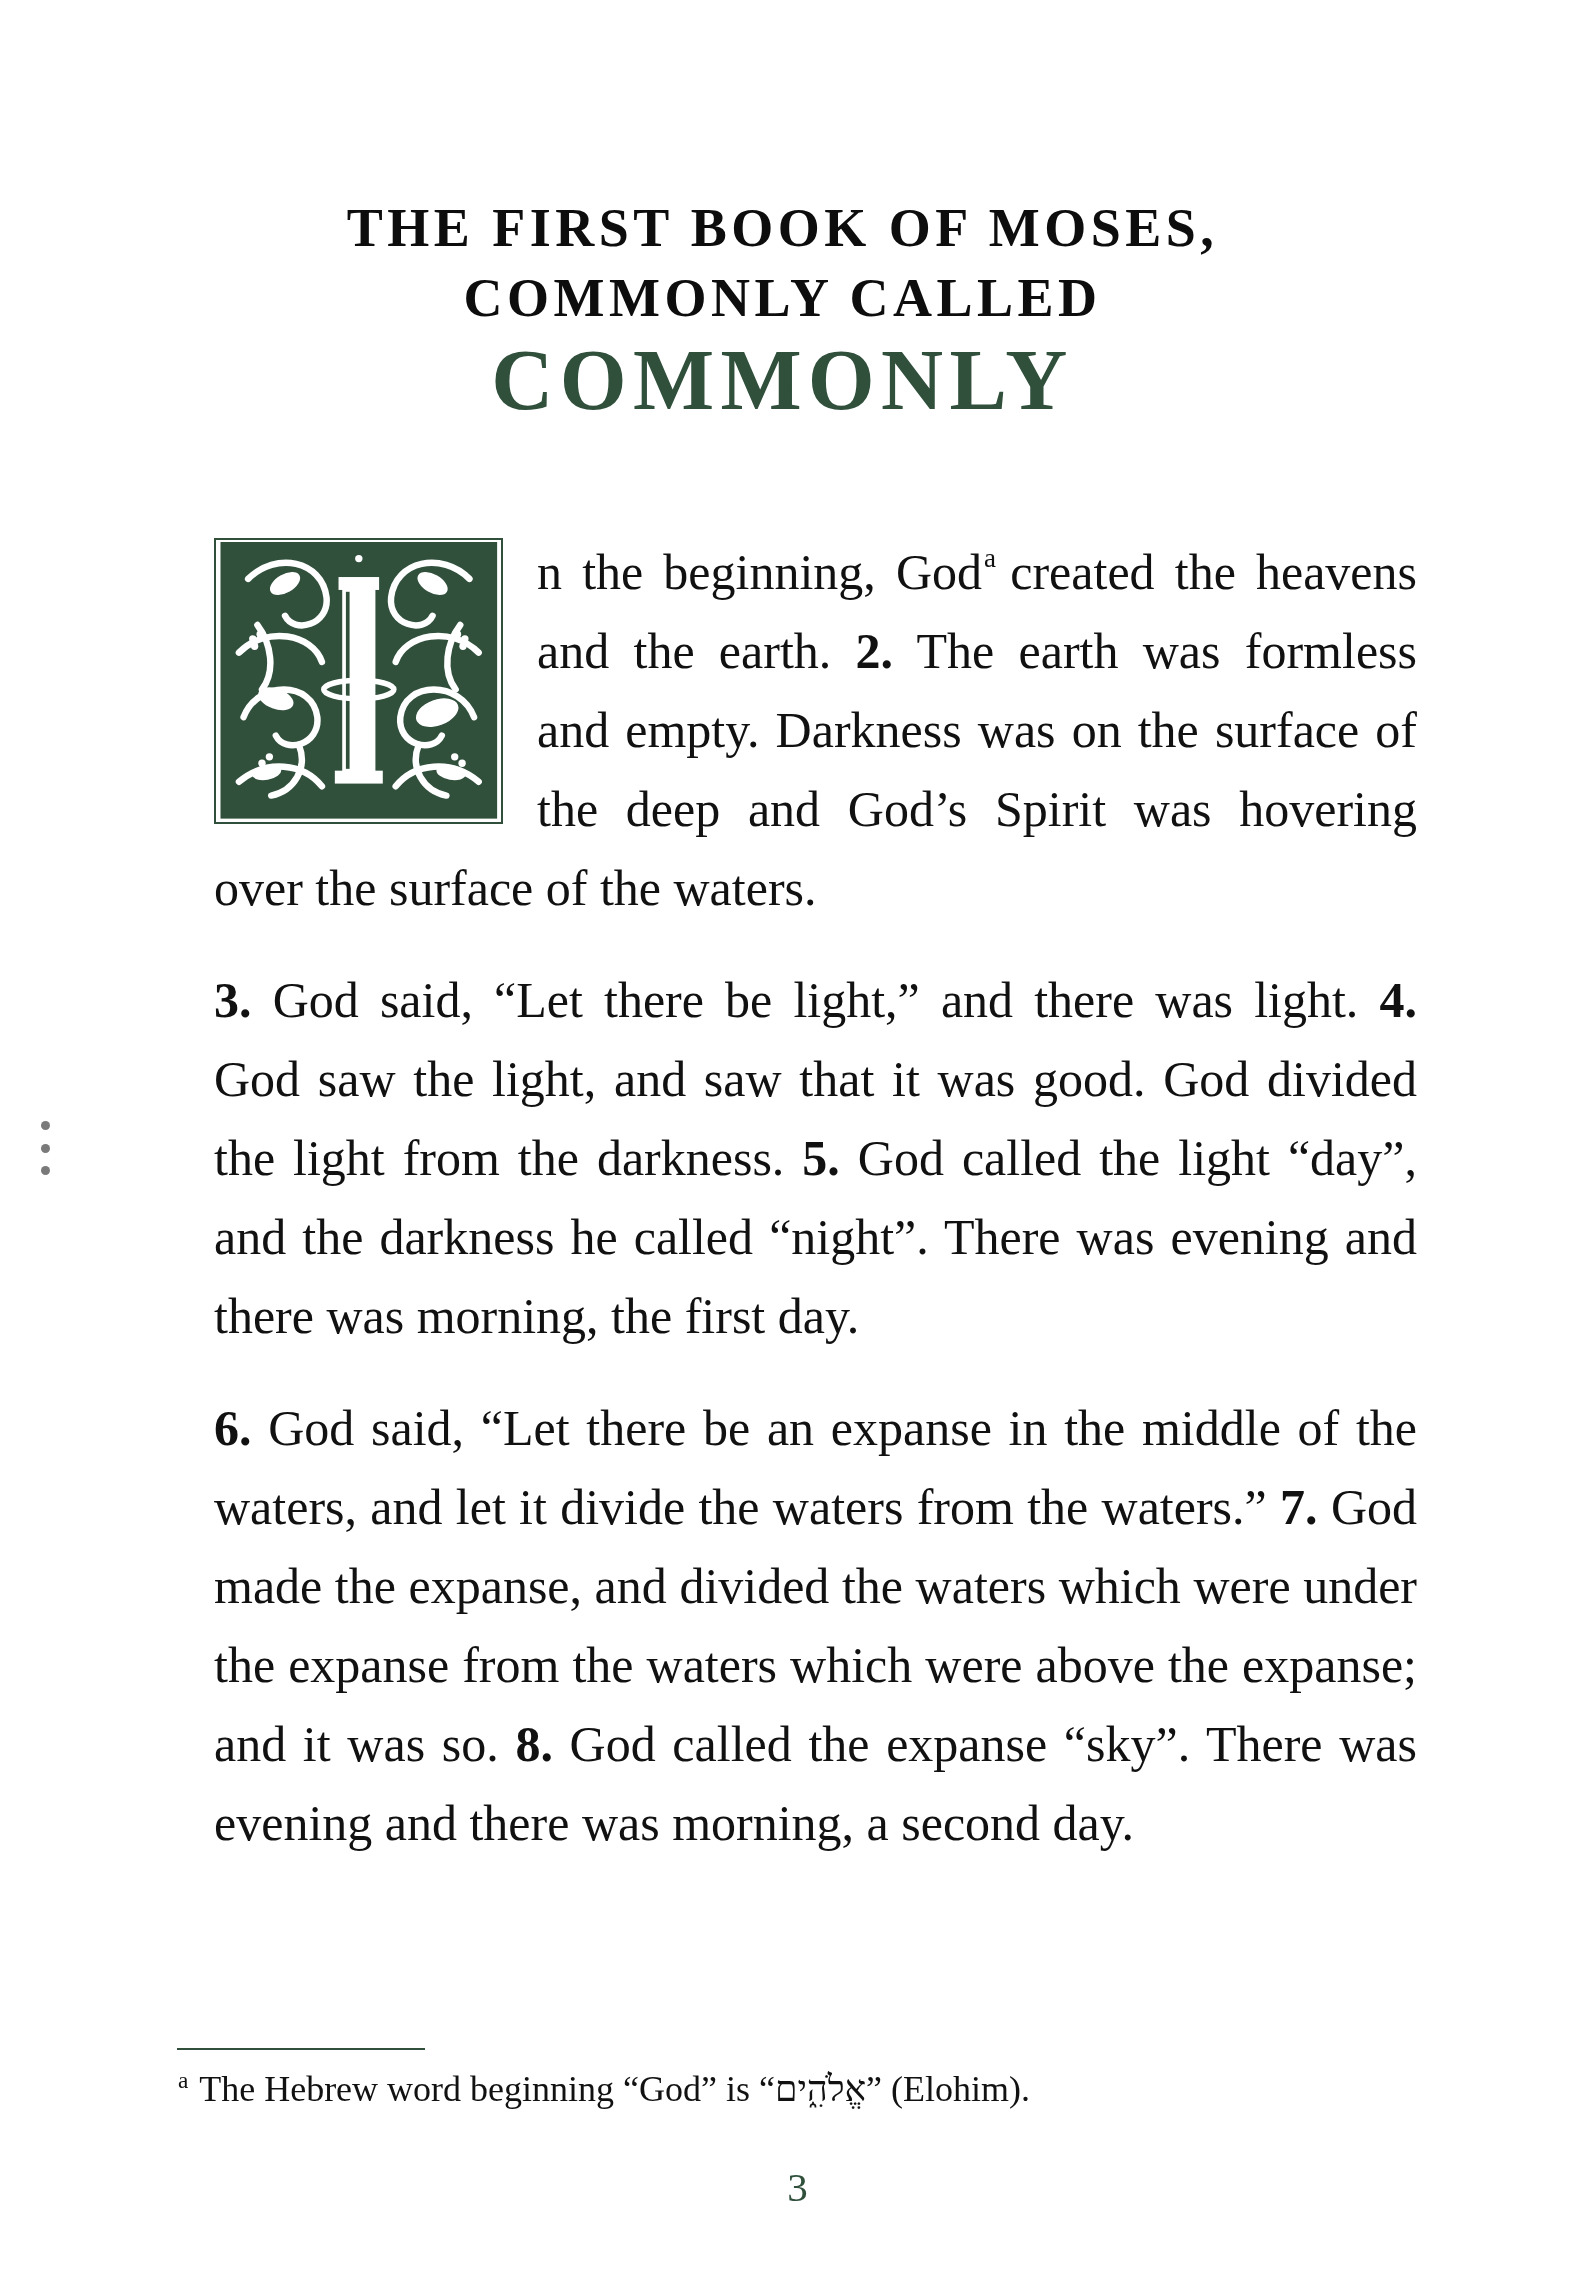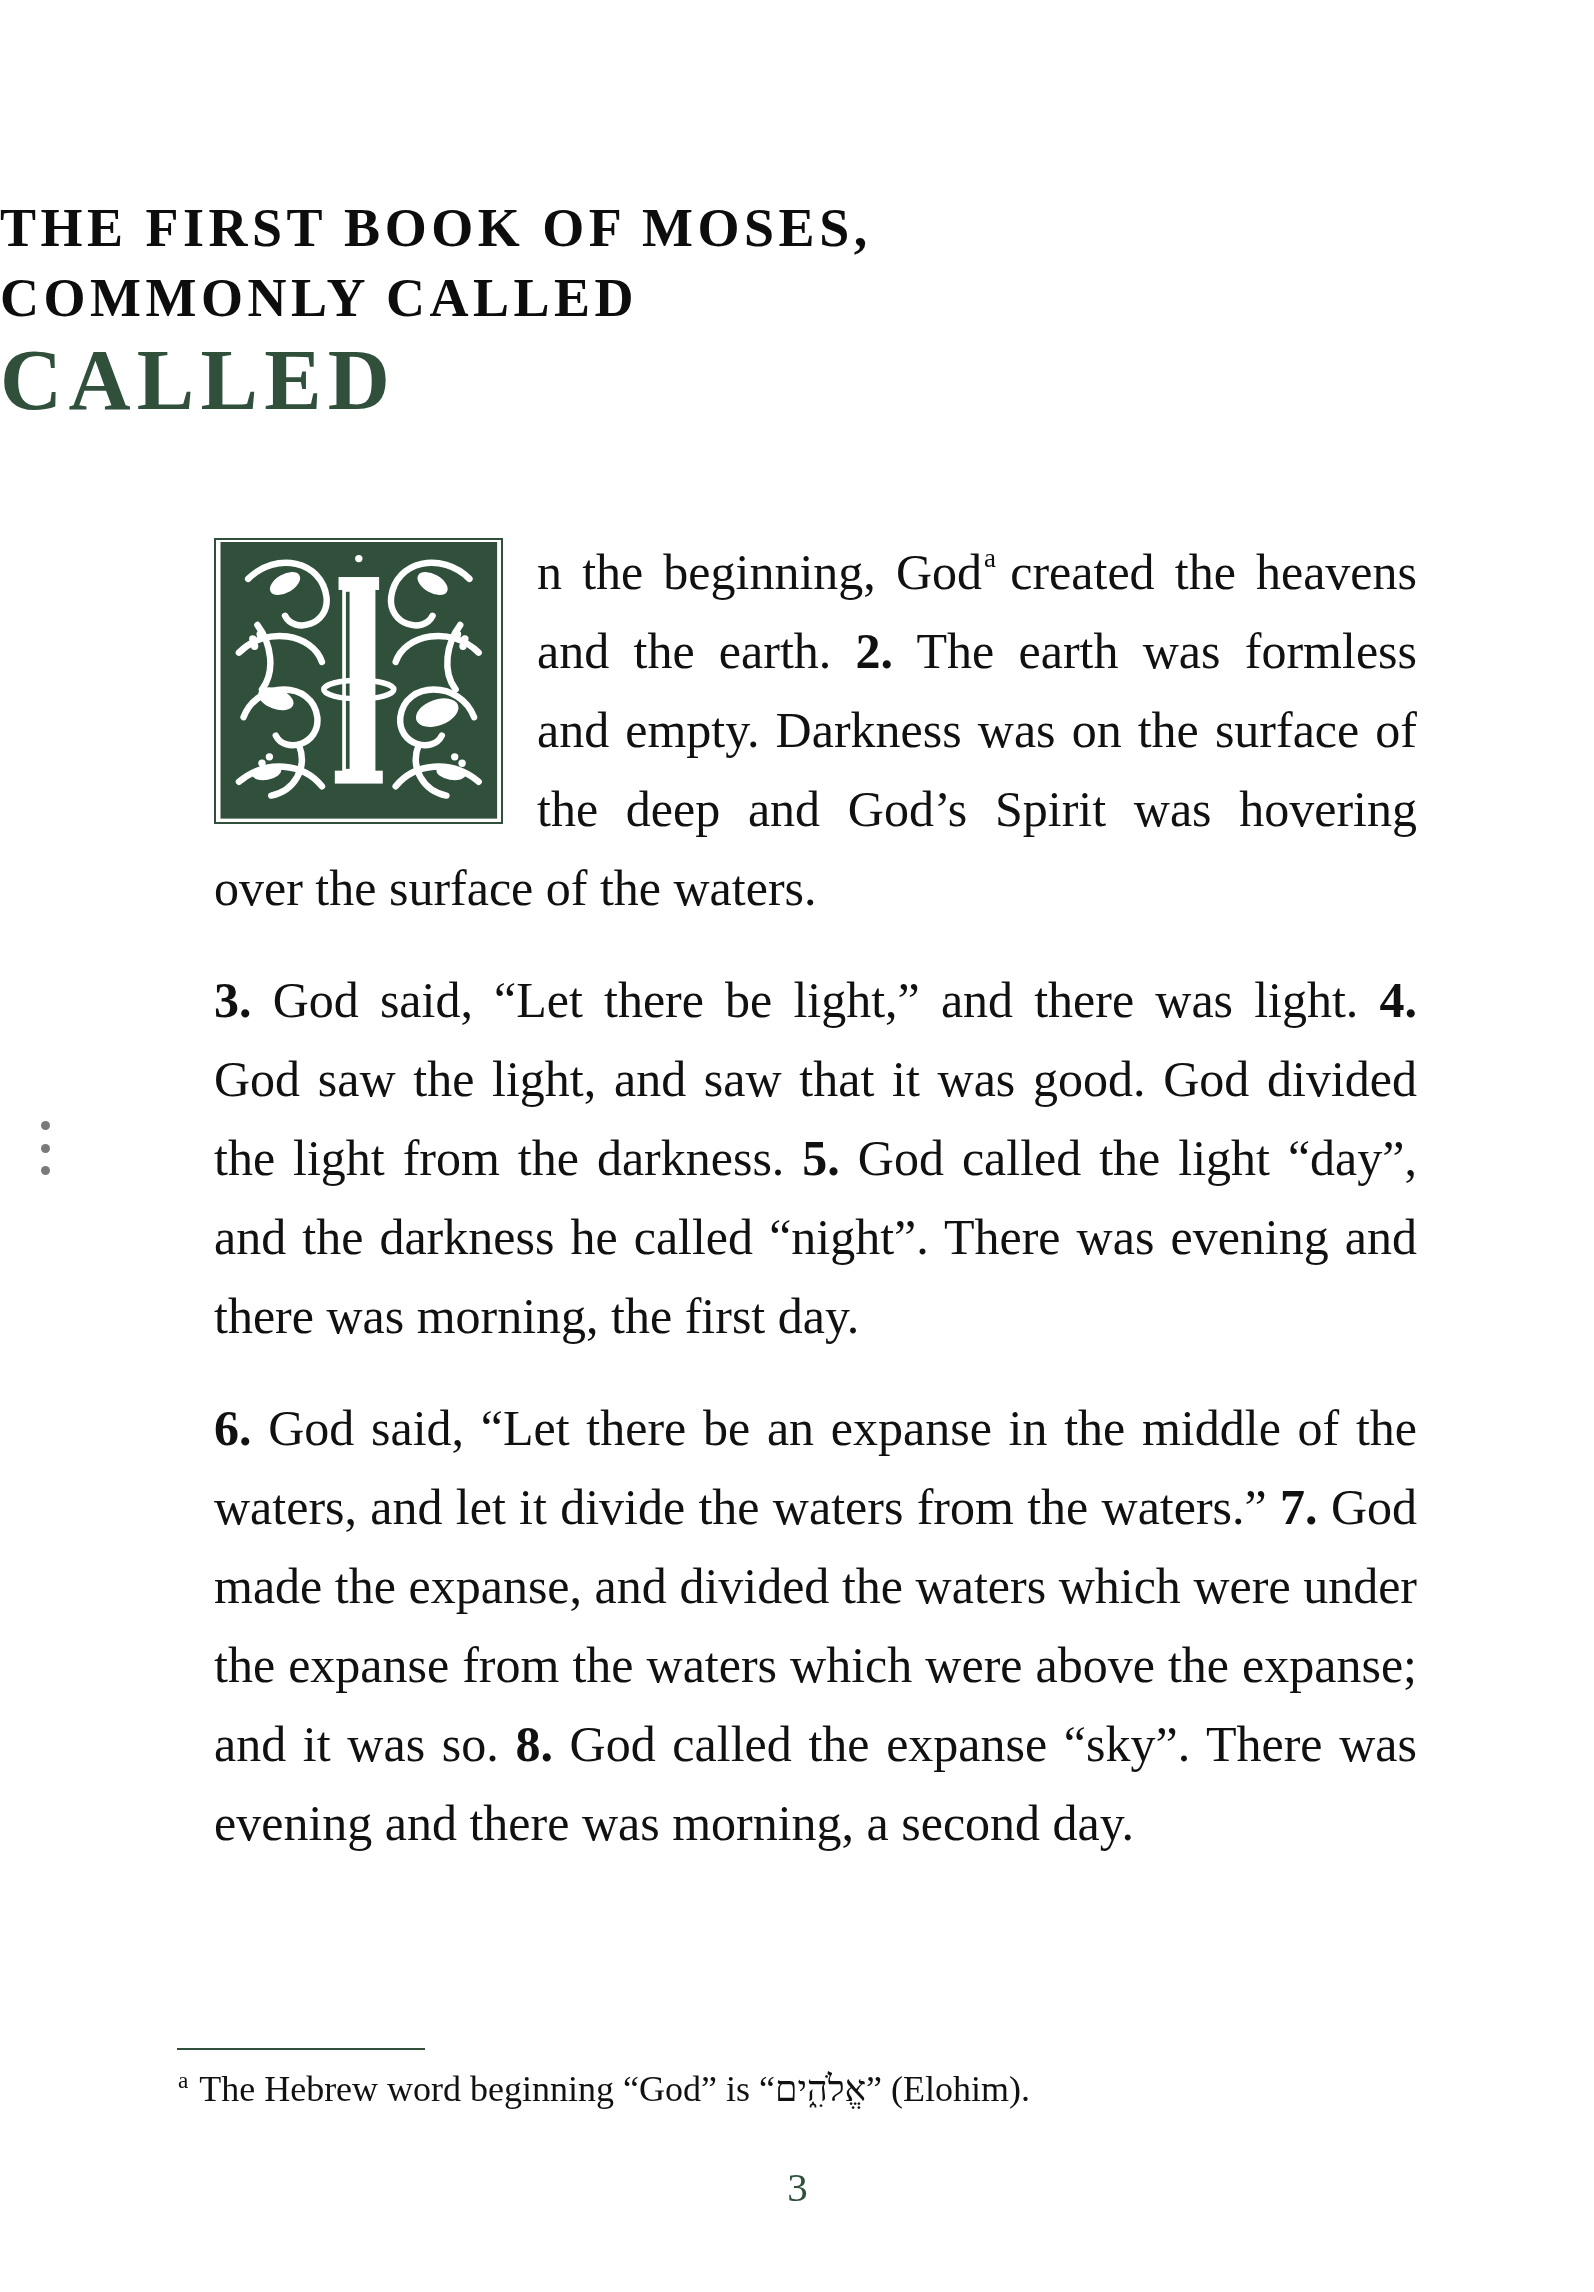--- a/index.html
+++ b/index.html
@@ -31,20 +31,21 @@
       width: 9px;
       height: 9px;
       border-radius: 50%;
       background: #7a7a7a;
     }
     .title-block {
       position: absolute;
       left: 0;
       top: 193px;
       width: 1565px;
+      text-align: center;
     }
     .title-line {
       font-family: "Liberation Serif", "DejaVu Serif", serif;
       font-weight: 700;
       font-size: 54px;
       letter-spacing: 4.5px;
       line-height: 70px;
       color: #0d0d0d;
       margin: 0;
     }
@@ -141,21 +142,21 @@
 
 <div class="side-handle">
   <span class="dot" style="background: rgb(122, 122, 122);"></span>
   <span class="dot" style="background: rgb(122, 122, 122);"></span>
   <span class="dot" style="background: rgb(122, 122, 122);"></span>
 </div>
 
 <div class="title-block">
   <div class="title-line">THE FIRST BOOK OF MOSES,</div>
   <div class="title-line">COMMONLY CALLED</div>
-  <div class="title-book" style="color: rgb(48, 80, 60);">CALLED</div>
+  <div class="title-book" style="color: rgb(48, 80, 60);">COMMONLY</div>
 </div>
 
 <div class="text-column">
   <p>
     <span class="drop-cap" style="border-color: rgb(48, 80, 60);">
       <span class="drop-cap-inner">
         <svg viewBox="0 0 300 300" xmlns="http://www.w3.org/2000/svg" aria-hidden="true">
           <rect class="dc-bg" x="0" y="0" width="300" height="300" fill="#30503c"></rect>
           <g fill="none" stroke="#ffffff" stroke-width="7" stroke-linecap="round">
 

